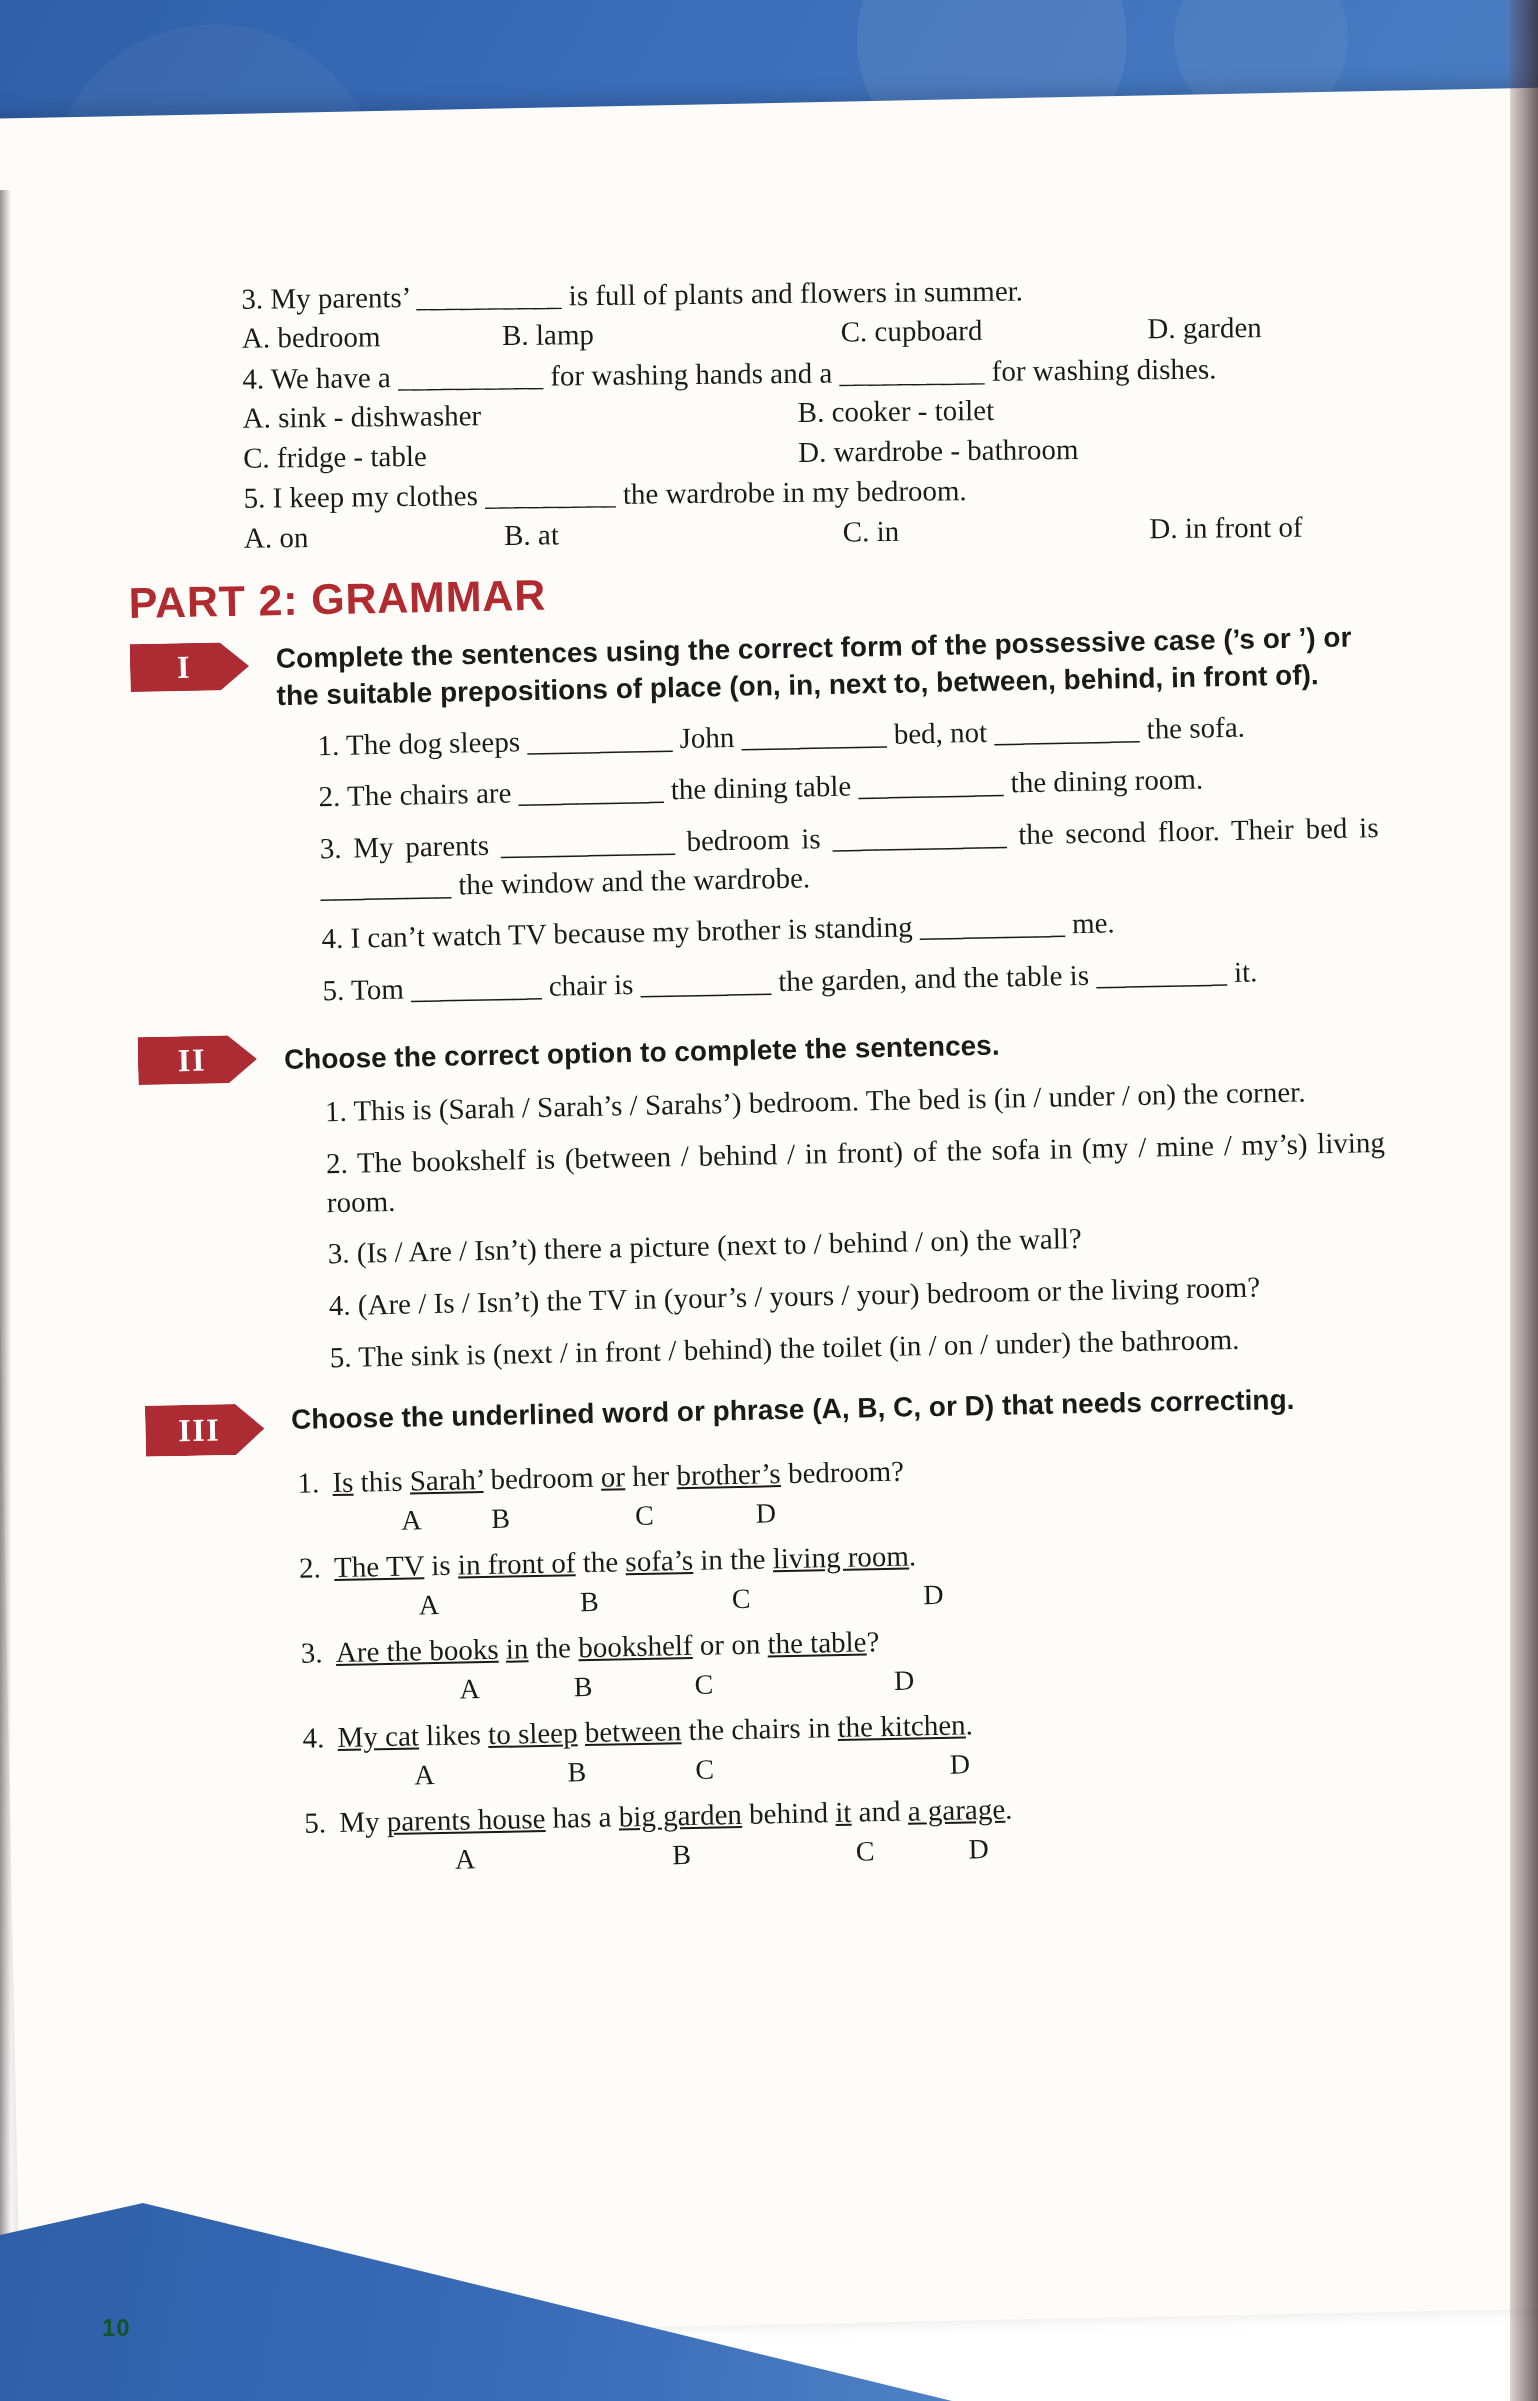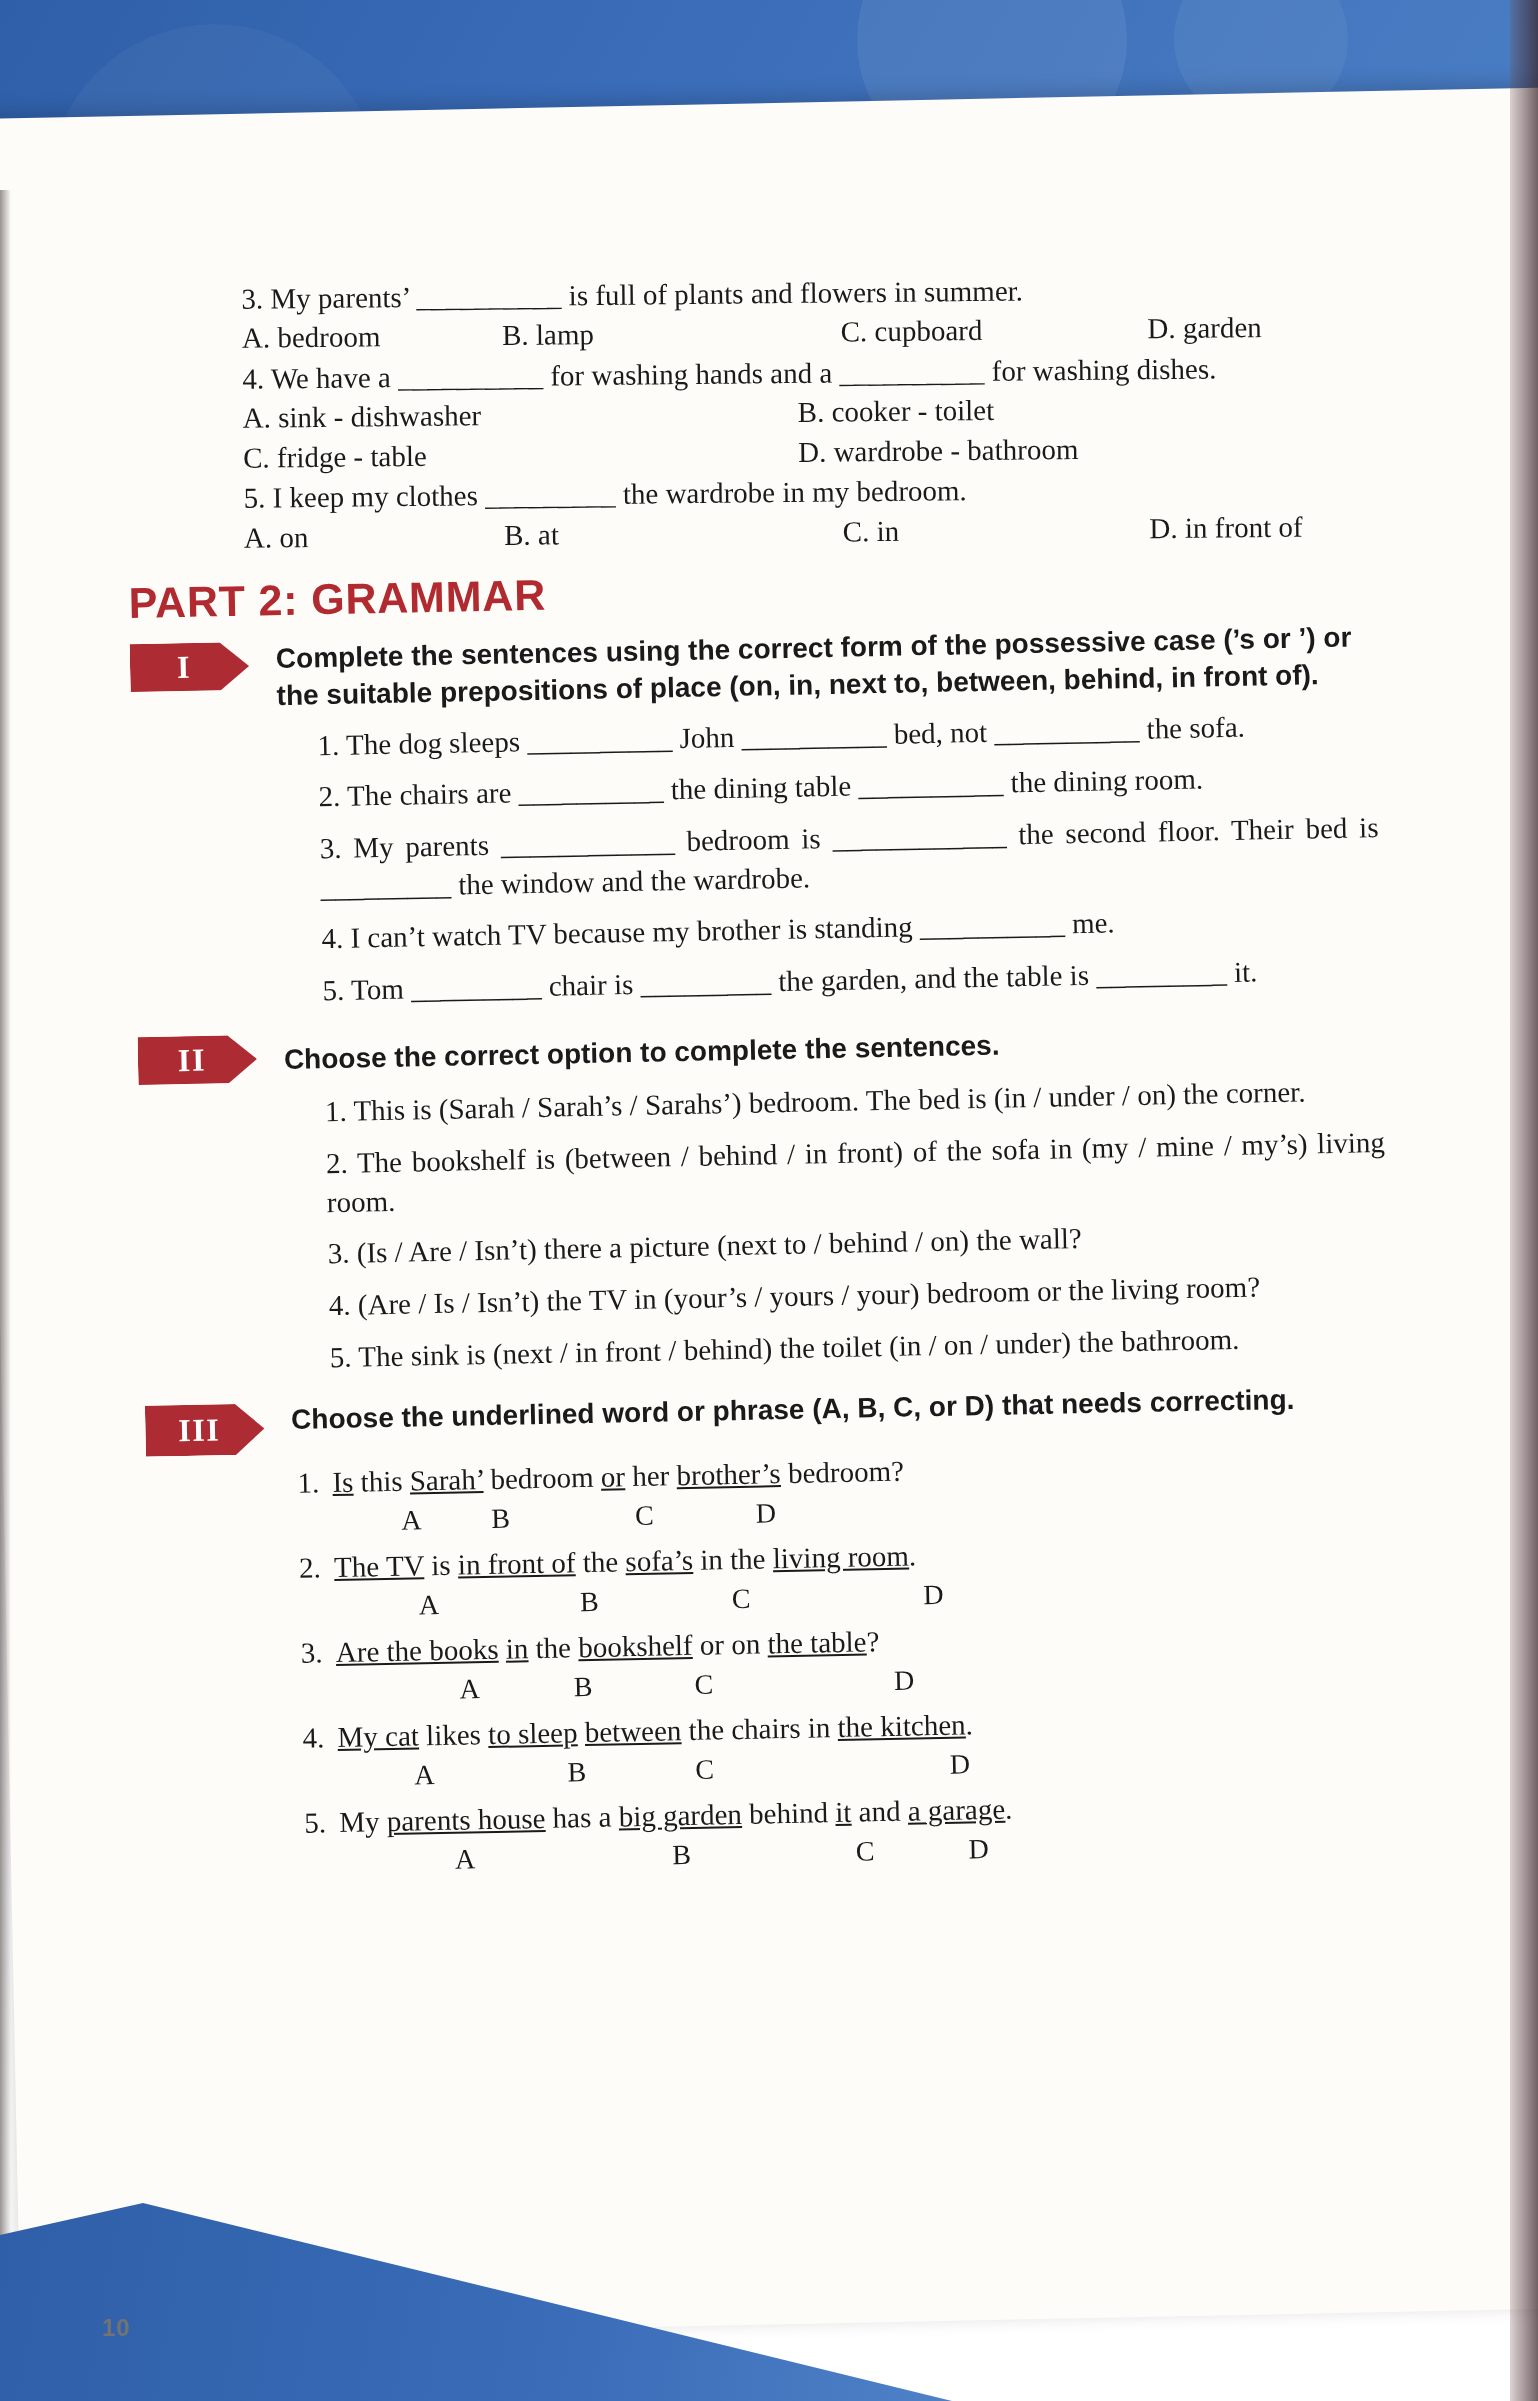--- a/index.html
+++ b/index.html
@@ -75,21 +75,21 @@
     position: absolute;
     left: 0; bottom: 0;
     width: 952px; height: 198px;
     background: linear-gradient(100deg, #2f5fa8 0%, #3a6cb8 60%, #4e81c6 100%);
     clip-path: polygon(0 32px, 0 198px, 952px 198px, 143px 0);
   }
   .page-number {
     position: absolute;
     left: 102px;
     bottom: 59px;
-    color: #737373;
+    color: #14532d;
     font-family: "Liberation Sans", sans-serif;
     font-weight: bold;
     font-size: 24px;
     letter-spacing: 0.8px;
   }
 
   
   .content {
     position: absolute;
     left: 238px;

